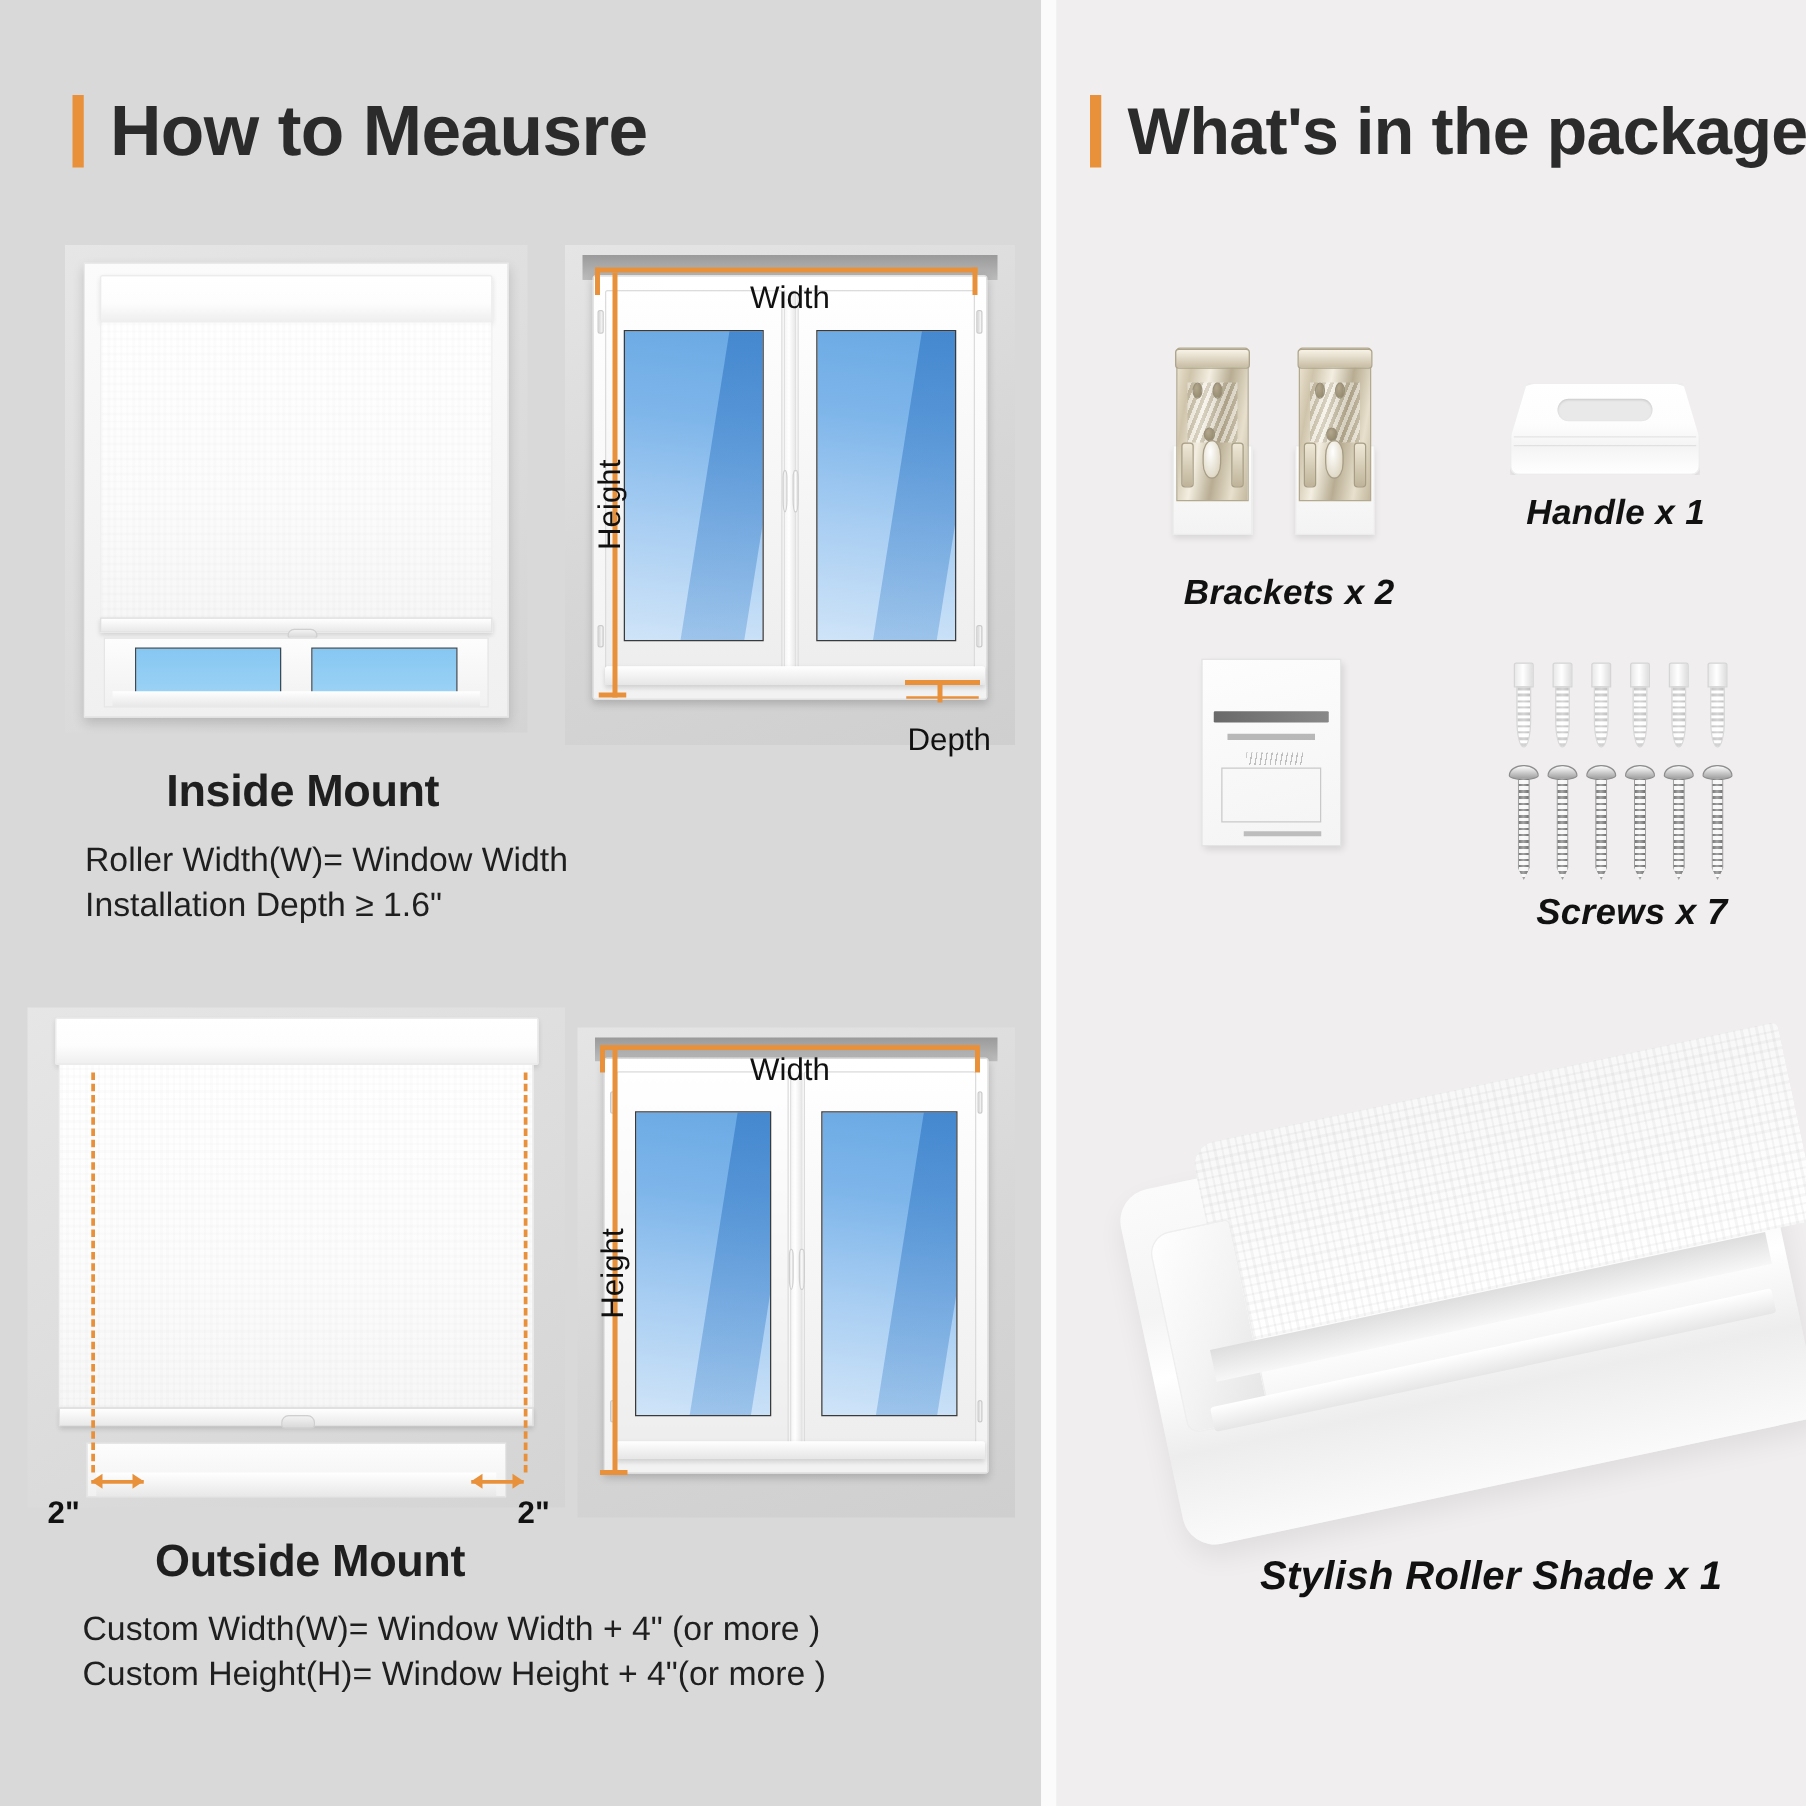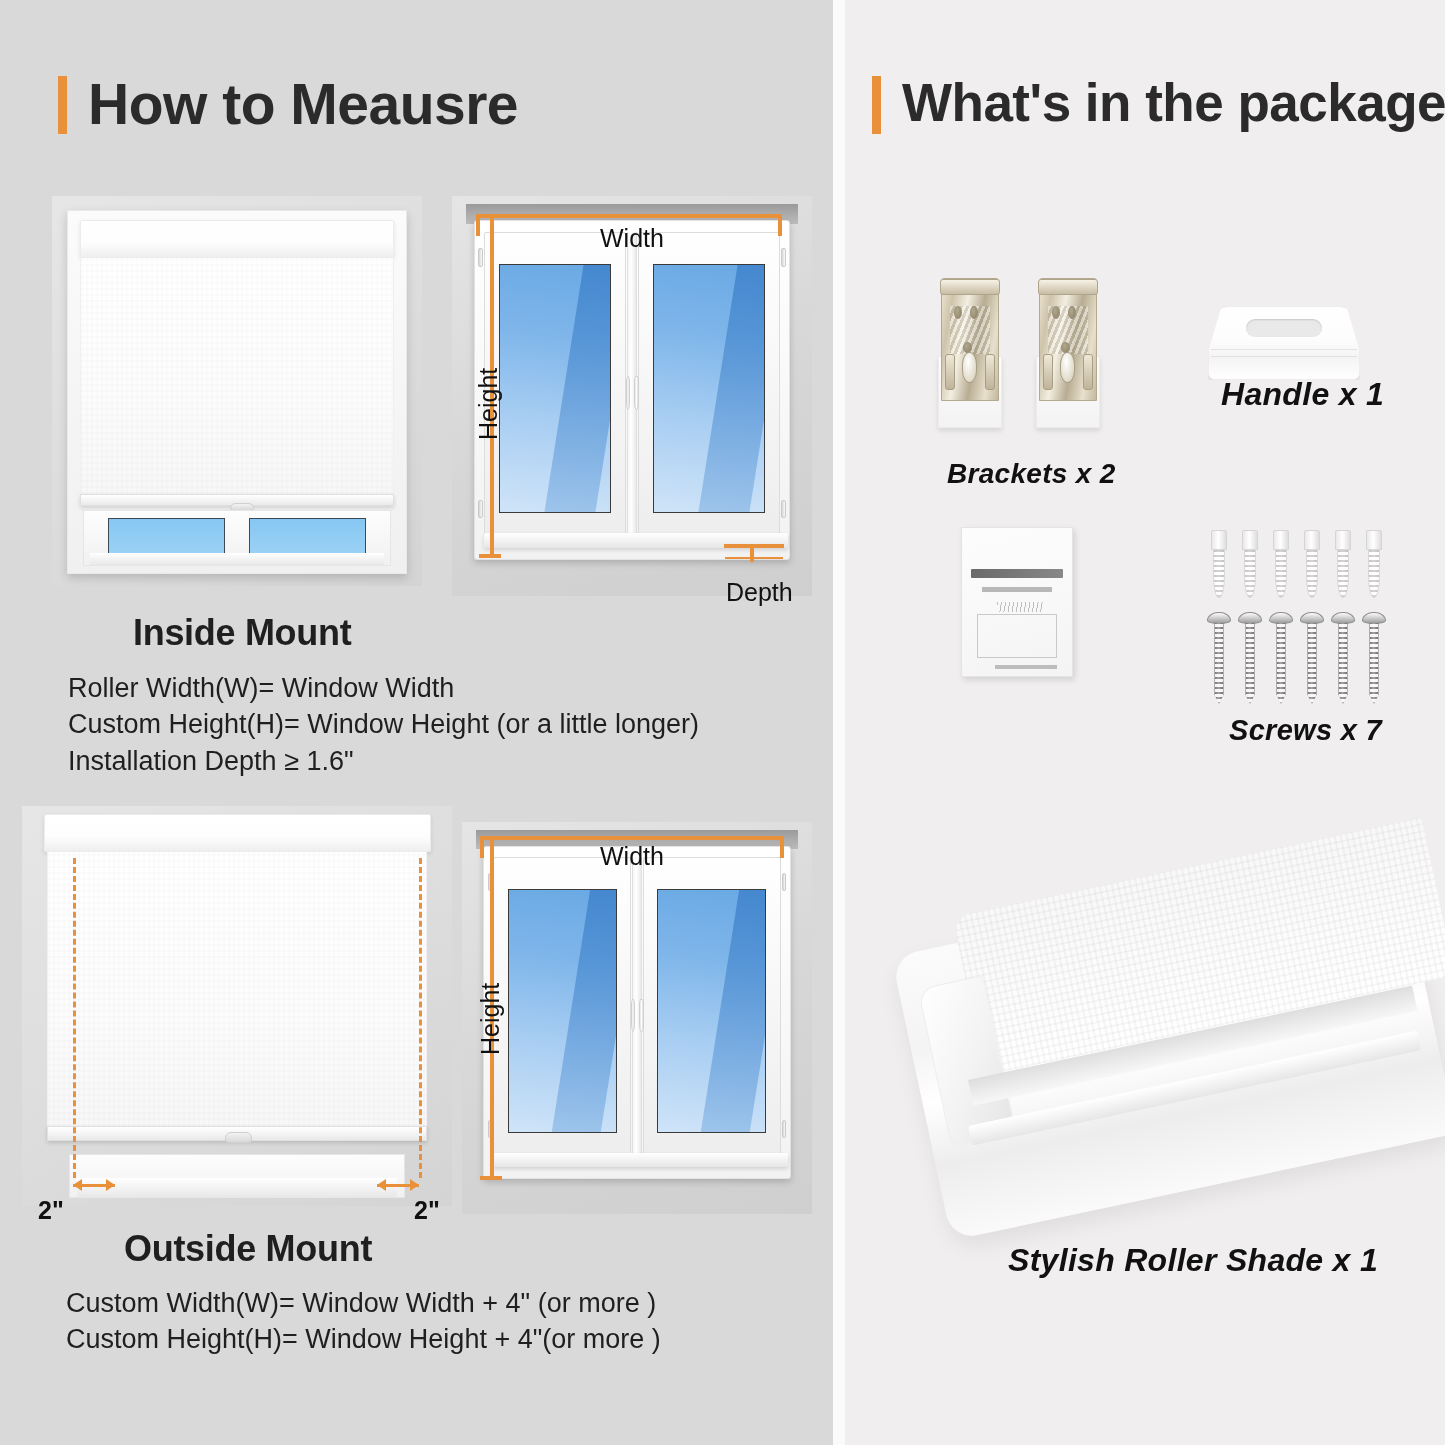--- a/index.html
+++ b/index.html
@@ -10,21 +10,21 @@
     overflow: hidden;
   }
   .page { position: relative; width: 1445px; height: 1445px; }
 
   
   .panel-left  { position:absolute; left:0;    top:0; width:833px;  height:1445px; background:#d9d9d9; }
   .panel-div   { position:absolute; left:833px; top:0; width:12px;  height:1445px; background:#fbfbfb; }
   .panel-right { position:absolute; left:845px; top:0; width:600px; height:1445px; background:#f0eeef; }
 
   
-  .heading { position:absolute; display:flex; }
+  .heading { position:absolute; display:flex; align-items:center; }
   .heading .bar { width:9px; height:58px; background:#e8913a; margin-right:21px; }
   .heading .txt {
     font-size:57px; font-weight:bold; color:#2b2b2b;
     letter-spacing:-0.5px; white-space:nowrap; line-height:1;
   }
   #h-left  { left:58px; top:76px; }
   #h-right { left:872px; top:76px; }
   #h-right .txt { font-size:53px; }
 
   
@@ -403,21 +403,20 @@
     <div class="depth-wedge" style="left:272px; top:348px;"></div>
     <div class="depth-stem" style="left:298px; top:350px;"></div>
   </div>
   <div class="dim-label" style="left:600px; top:224px;">Width</div>
   <div class="dim-label vert" style="left:474px; top:440px;">Height</div>
   <div class="dim-label" style="left:726px; top:578px;">Depth</div>
 
   <div class="mount-title" style="left:133px; top:612px;">Inside Mount</div>
   <div class="mount-lines" style="left:68px; top:670px;">
     <div>Roller Width(W)= Window Width</div>
-    <div>Custom Height(H)= Window Height (or a little longer)</div>
     <div>Installation Depth ≥ 1.6"</div>
   </div>
 
   <div class="shade-scene" style="left:22px; top:806px; width:430px; height:400px;">
     <div class="wallbg"></div>
     <div style="position:absolute; left:5%; right:5%; top:2%; bottom:4%;">
       <div class="cassette" style="left:0; right:0; top:0; height:10%;"></div>
       <div class="fabric" style="left:1%; right:1%; top:10%; bottom:17%;"></div>
       <div class="bottomrail" style="left:1%; right:1%; top:83%; height:4%;"></div>
       <div class="pull" style="left:47%; top:84.5%; height:3%;"></div>
@@ -508,21 +507,21 @@
     </div>
   </div>
   <div class="pkg-caption" style="left:947px; top:458px; font-size:28px;">Brackets x 2</div>
 
   <div class="handlepart" style="left:1208px; top:306px;">
     <div class="body"></div>
     <div class="cut"></div>
     <div class="lineA"></div>
     <div class="lineB"></div>
   </div>
-  <div class="pkg-caption" style="left:1221px; top:376px; font-size:32px;">Handle x 1</div>
+  <div class="pkg-caption" style="left:1221px; top:394px; font-size:28px;">Handle x 1</div>
 
   <div class="manual" style="left:961px; top:527px;">
     <div class="mtitle"></div>
     <div class="msub"></div>
     <div class="mscribble"></div>
     <div class="mbox"></div>
     <div class="mfoot"></div>
   </div>
 
   <div>

